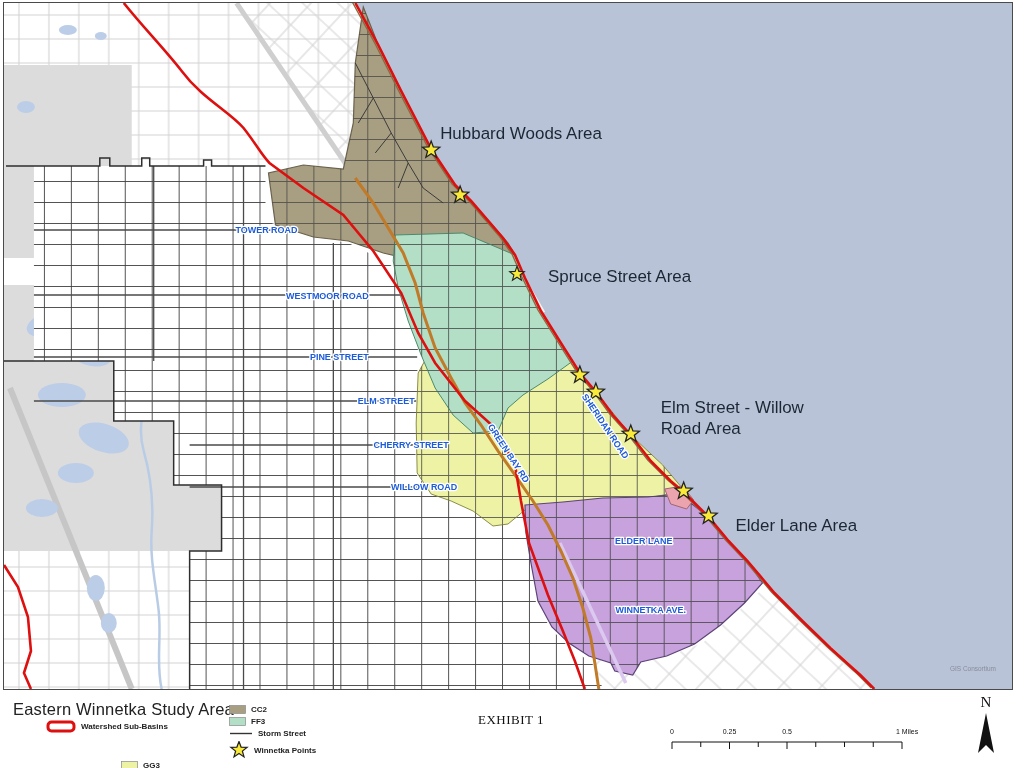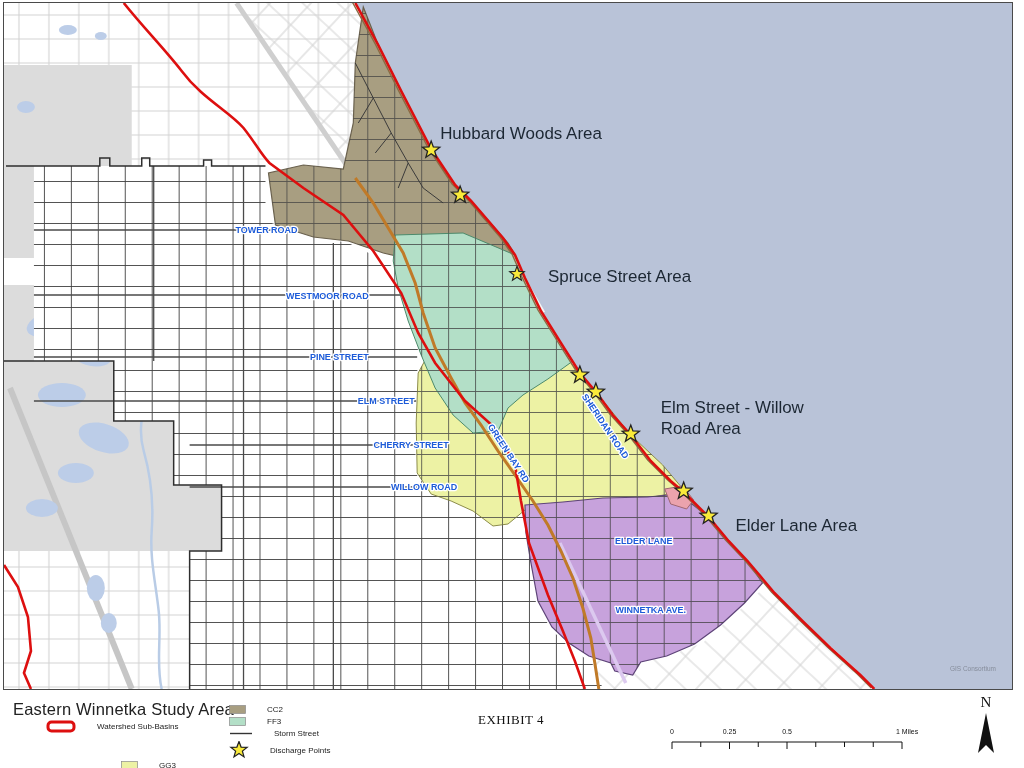--- a/index.html
+++ b/index.html
@@ -9,21 +9,21 @@
              border:1px solid #4a4a4a;background:#fff;}
   #map-frame svg{display:block;width:100%;height:100%;}
   text{user-select:none;}
   .st{font-size:9px;font-weight:bold;fill:#1d5bd8;text-anchor:middle;
       paint-order:stroke;stroke:#ffffff;stroke-width:2.6px;stroke-linejoin:round;}
   .area{font-size:17px;fill:#1c2733;}
   .credit{font-size:6.5px;fill:#868d9b;text-anchor:end;}
   #footer{position:absolute;left:0;top:690px;width:1024px;height:78px;background:#fff;}
   .f-abs{position:absolute;}
   #legend-title{left:13px;top:10px;font-size:16.5px;font-weight:500;color:#222;letter-spacing:.2px;}
-  .leg-row{display:flex;align-items:center;gap:21px;font-size:8px;color:#222;white-space:nowrap;}
+  .leg-row{display:flex;align-items:center;gap:5px;font-size:8px;color:#222;white-space:nowrap;font-weight:bold;}
   .leg-col{display:flex;flex-direction:column;gap:4px;}
   #exhibit{left:478px;top:22px;font-family:"Liberation Serif",serif;font-size:13px;
            letter-spacing:.5px;color:#111;}
   #north{left:968px;top:4px;width:36px;text-align:center;}
   #north .n-label{font-family:"Liberation Serif",serif;font-size:15px;color:#111;}
 </style>
 </head>
 <body>
 
 <div id="page">
@@ -237,25 +237,25 @@
       <div class="leg-row">
         <svg width="24" height="9">
             <line x1="1" y1="4.5" x2="23" y2="4.5" stroke="#333" stroke-width="1.4"></line>
           </svg>
         <span>Storm Street</span>
       </div>
       <div class="leg-row">
         <svg width="20" height="18" viewBox="-10 -9.5 20 19">
           <polygon points="0,-9 2.2,-3.1 8.6,-2.8 3.6,1.2 5.3,7.3 0,3.8 -5.3,7.3 -3.6,1.2 -8.6,-2.8 -2.2,-3.1" fill="#f9ea3a" stroke="#222" stroke-width="1.3"></polygon>
         </svg>
-        <span>Discharge Points</span>
-      </div>
-    </div>
-
-    <div class="f-abs" id="exhibit">EXHIBIT 4</div>
+        <span>Winnetka Points</span>
+      </div>
+    </div>
+
+    <div class="f-abs" id="exhibit">EXHIBIT 1</div>
 
     <svg class="f-abs" style="left:660px;top:34px;" width="300" height="32">
       <g font-size="7" fill="#111" font-family="Liberation Sans, sans-serif">
         <text x="12" y="10" text-anchor="middle">0</text>
         <text x="69.5" y="10" text-anchor="middle">0.25</text>
         <text x="127" y="10" text-anchor="middle">0.5</text>
         <text x="236" y="10">1 Miles</text>
       </g>
       <g stroke="#111" stroke-width="1">
         <line x1="12" y1="18" x2="242" y2="18"></line>

